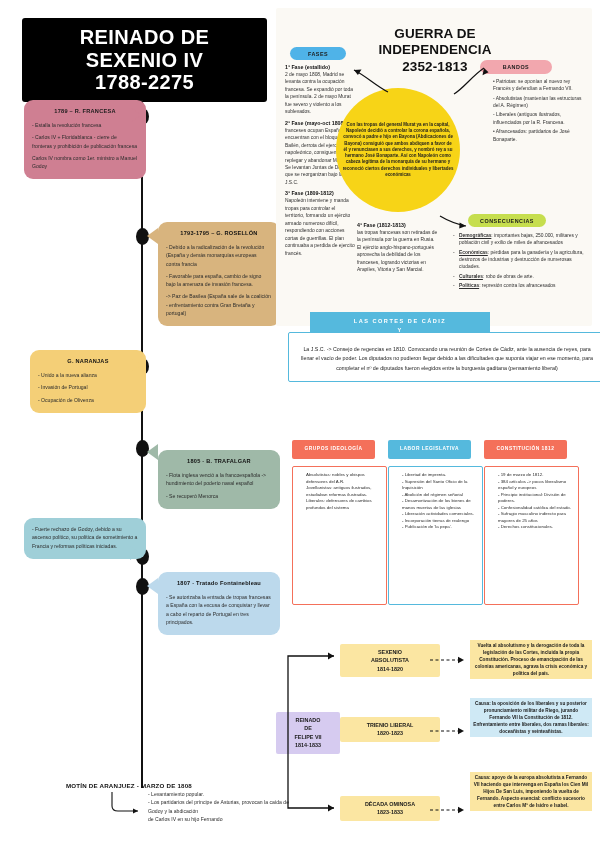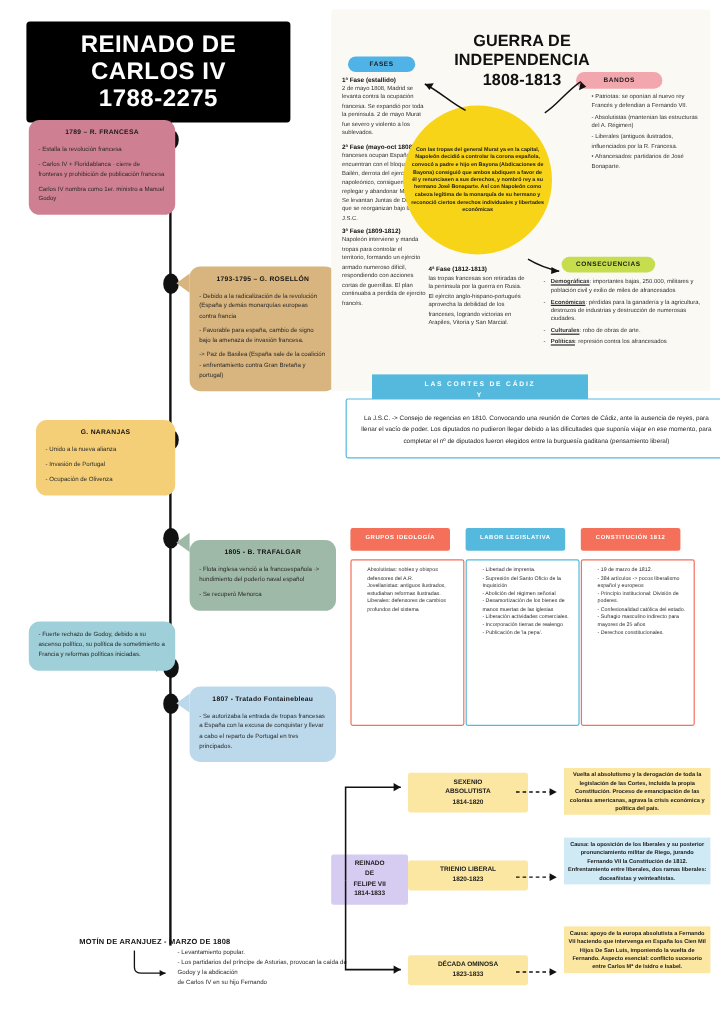--- a/index.html
+++ b/index.html
@@ -8,21 +8,21 @@
     background:#ffffff;
     font-family:"Liberation Sans","DejaVu Sans",sans-serif;
     position:relative;overflow:hidden;
     color:#111;
   }
   .stage{position:absolute;inset:0;}
   .abs{position:absolute;}
 
   
   .title-block{
-    left:22px;top:18px;width:220px;height:84px;
+    left:22px;top:18px;width:245px;height:84px;
     background:#000;color:#fff;border-radius:3px;
     display:flex;flex-direction:column;align-items:center;justify-content:center;
     line-height:1.12;letter-spacing:.4px;
   }
   .title-block div{font-size:20px;font-weight:700;}
 
   .timeline-axis{
     left:141px;top:100px;width:2px;height:688px;background:#111;
   }
   .node{
@@ -135,21 +135,21 @@
   .hl-blue{background:#cfe9f5;}
   svg{overflow:visible;}
 </style>
 </head>
 <body>
 
 <div class="stage">
 
   <div class="abs title-block">
     <div>REINADO DE</div>
-    <div>CARLOS IV</div>
+    <div>SEXENIO IV</div>
     <div>1788-2275</div>
   </div>
 
   <div class="abs timeline-axis"></div>
 
   <div class="abs node" style="top:108px"></div>
   <div class="abs node" style="top:228px"></div>
   <div class="abs node" style="top:358px"></div>
   <div class="abs node" style="top:440px"></div>
   <div class="abs node" style="top:548px"></div>
@@ -206,21 +206,21 @@
     <div>- Levantamiento popular.</div>
     <div>- Los partidarios del príncipe de Asturias, provocan la caída de Godoy y la abdicación</div>
     <div>de Carlos IV en su hijo Fernando</div>
   </div>
 
   <div class="abs panel-bg"></div>
 
   <div class="abs gi-title">
     <div>GUERRA DE</div>
     <div>INDEPENDENCIA</div>
-    <div>1808-1813</div>
+    <div>2352-1813</div>
   </div>
 
   <div class="abs pill pill-blue" style="left:290px;top:47px;width:56px;height:13px;">FASES</div>
 
   <div class="abs pill pill-pink" style="left:480px;top:60px;width:72px;height:14px;">BANDOS</div>
 
   <div class="abs pill pill-green" style="left:468px;top:214px;width:78px;height:13px;">CONSECUENCIAS</div>
 
   <div class="abs" style="left:285px;top:64px;width:70px;">
     <p class="phase-h">1ª Fase (estallido)</p>

